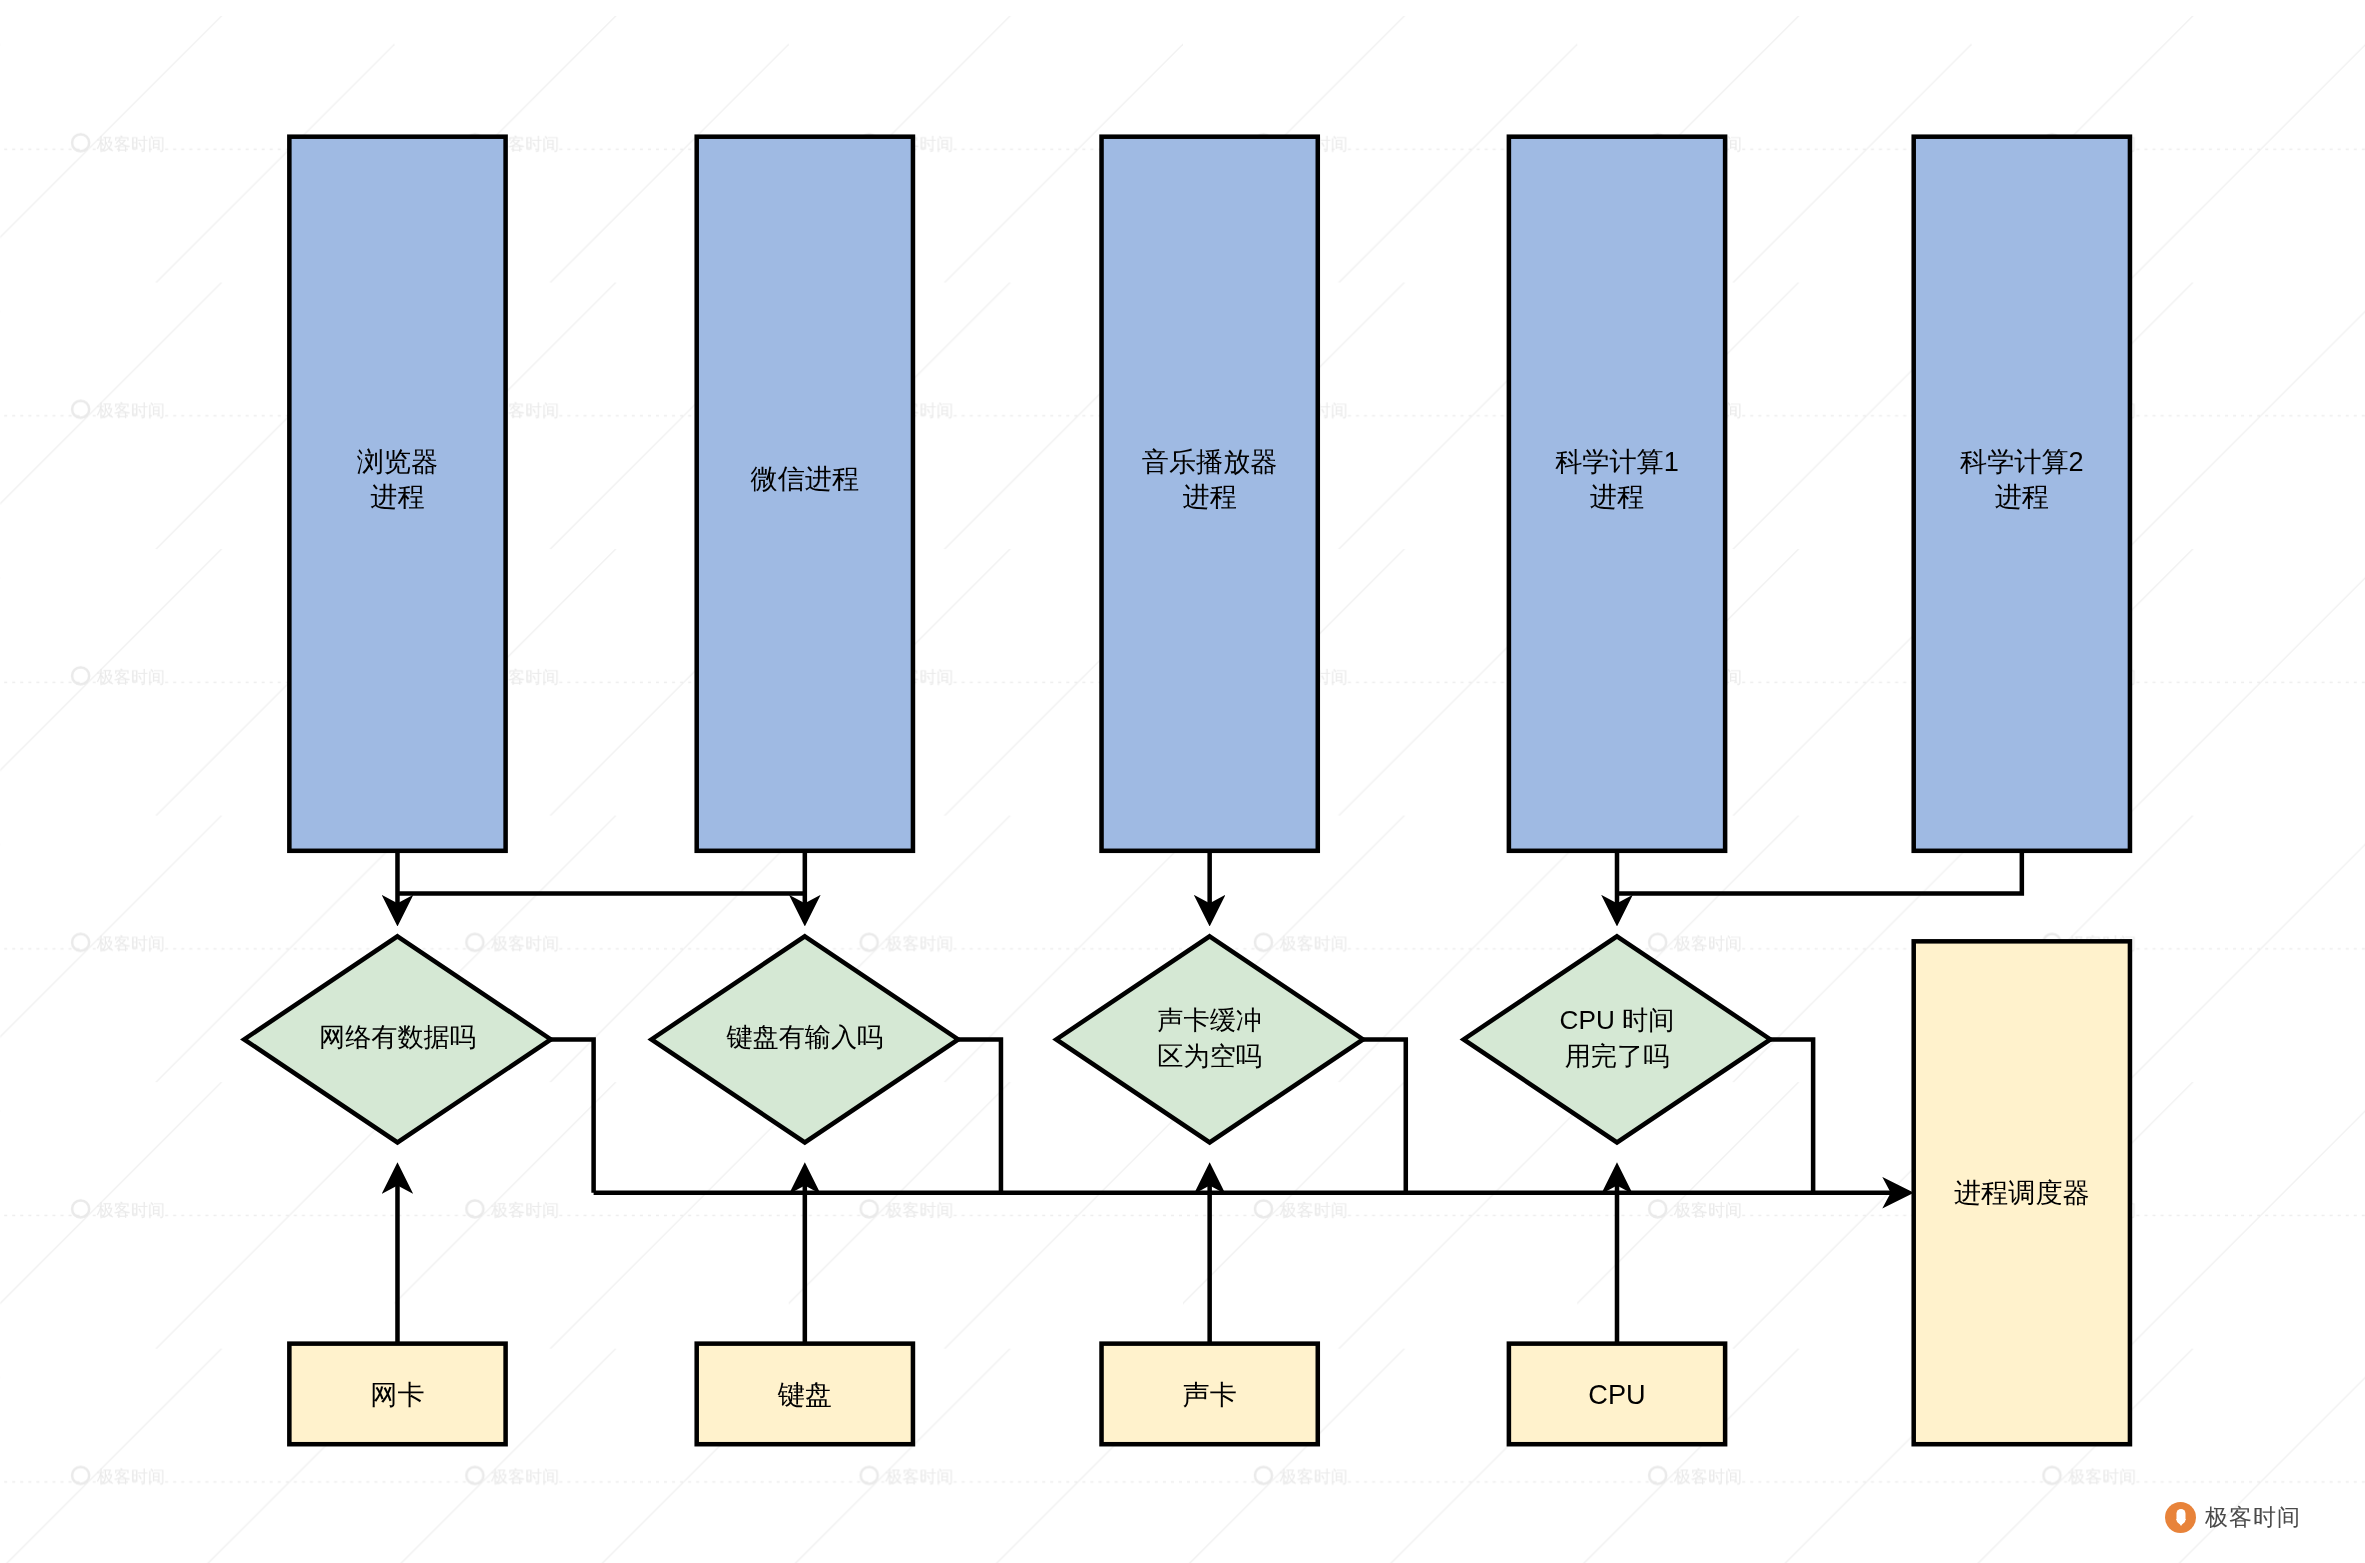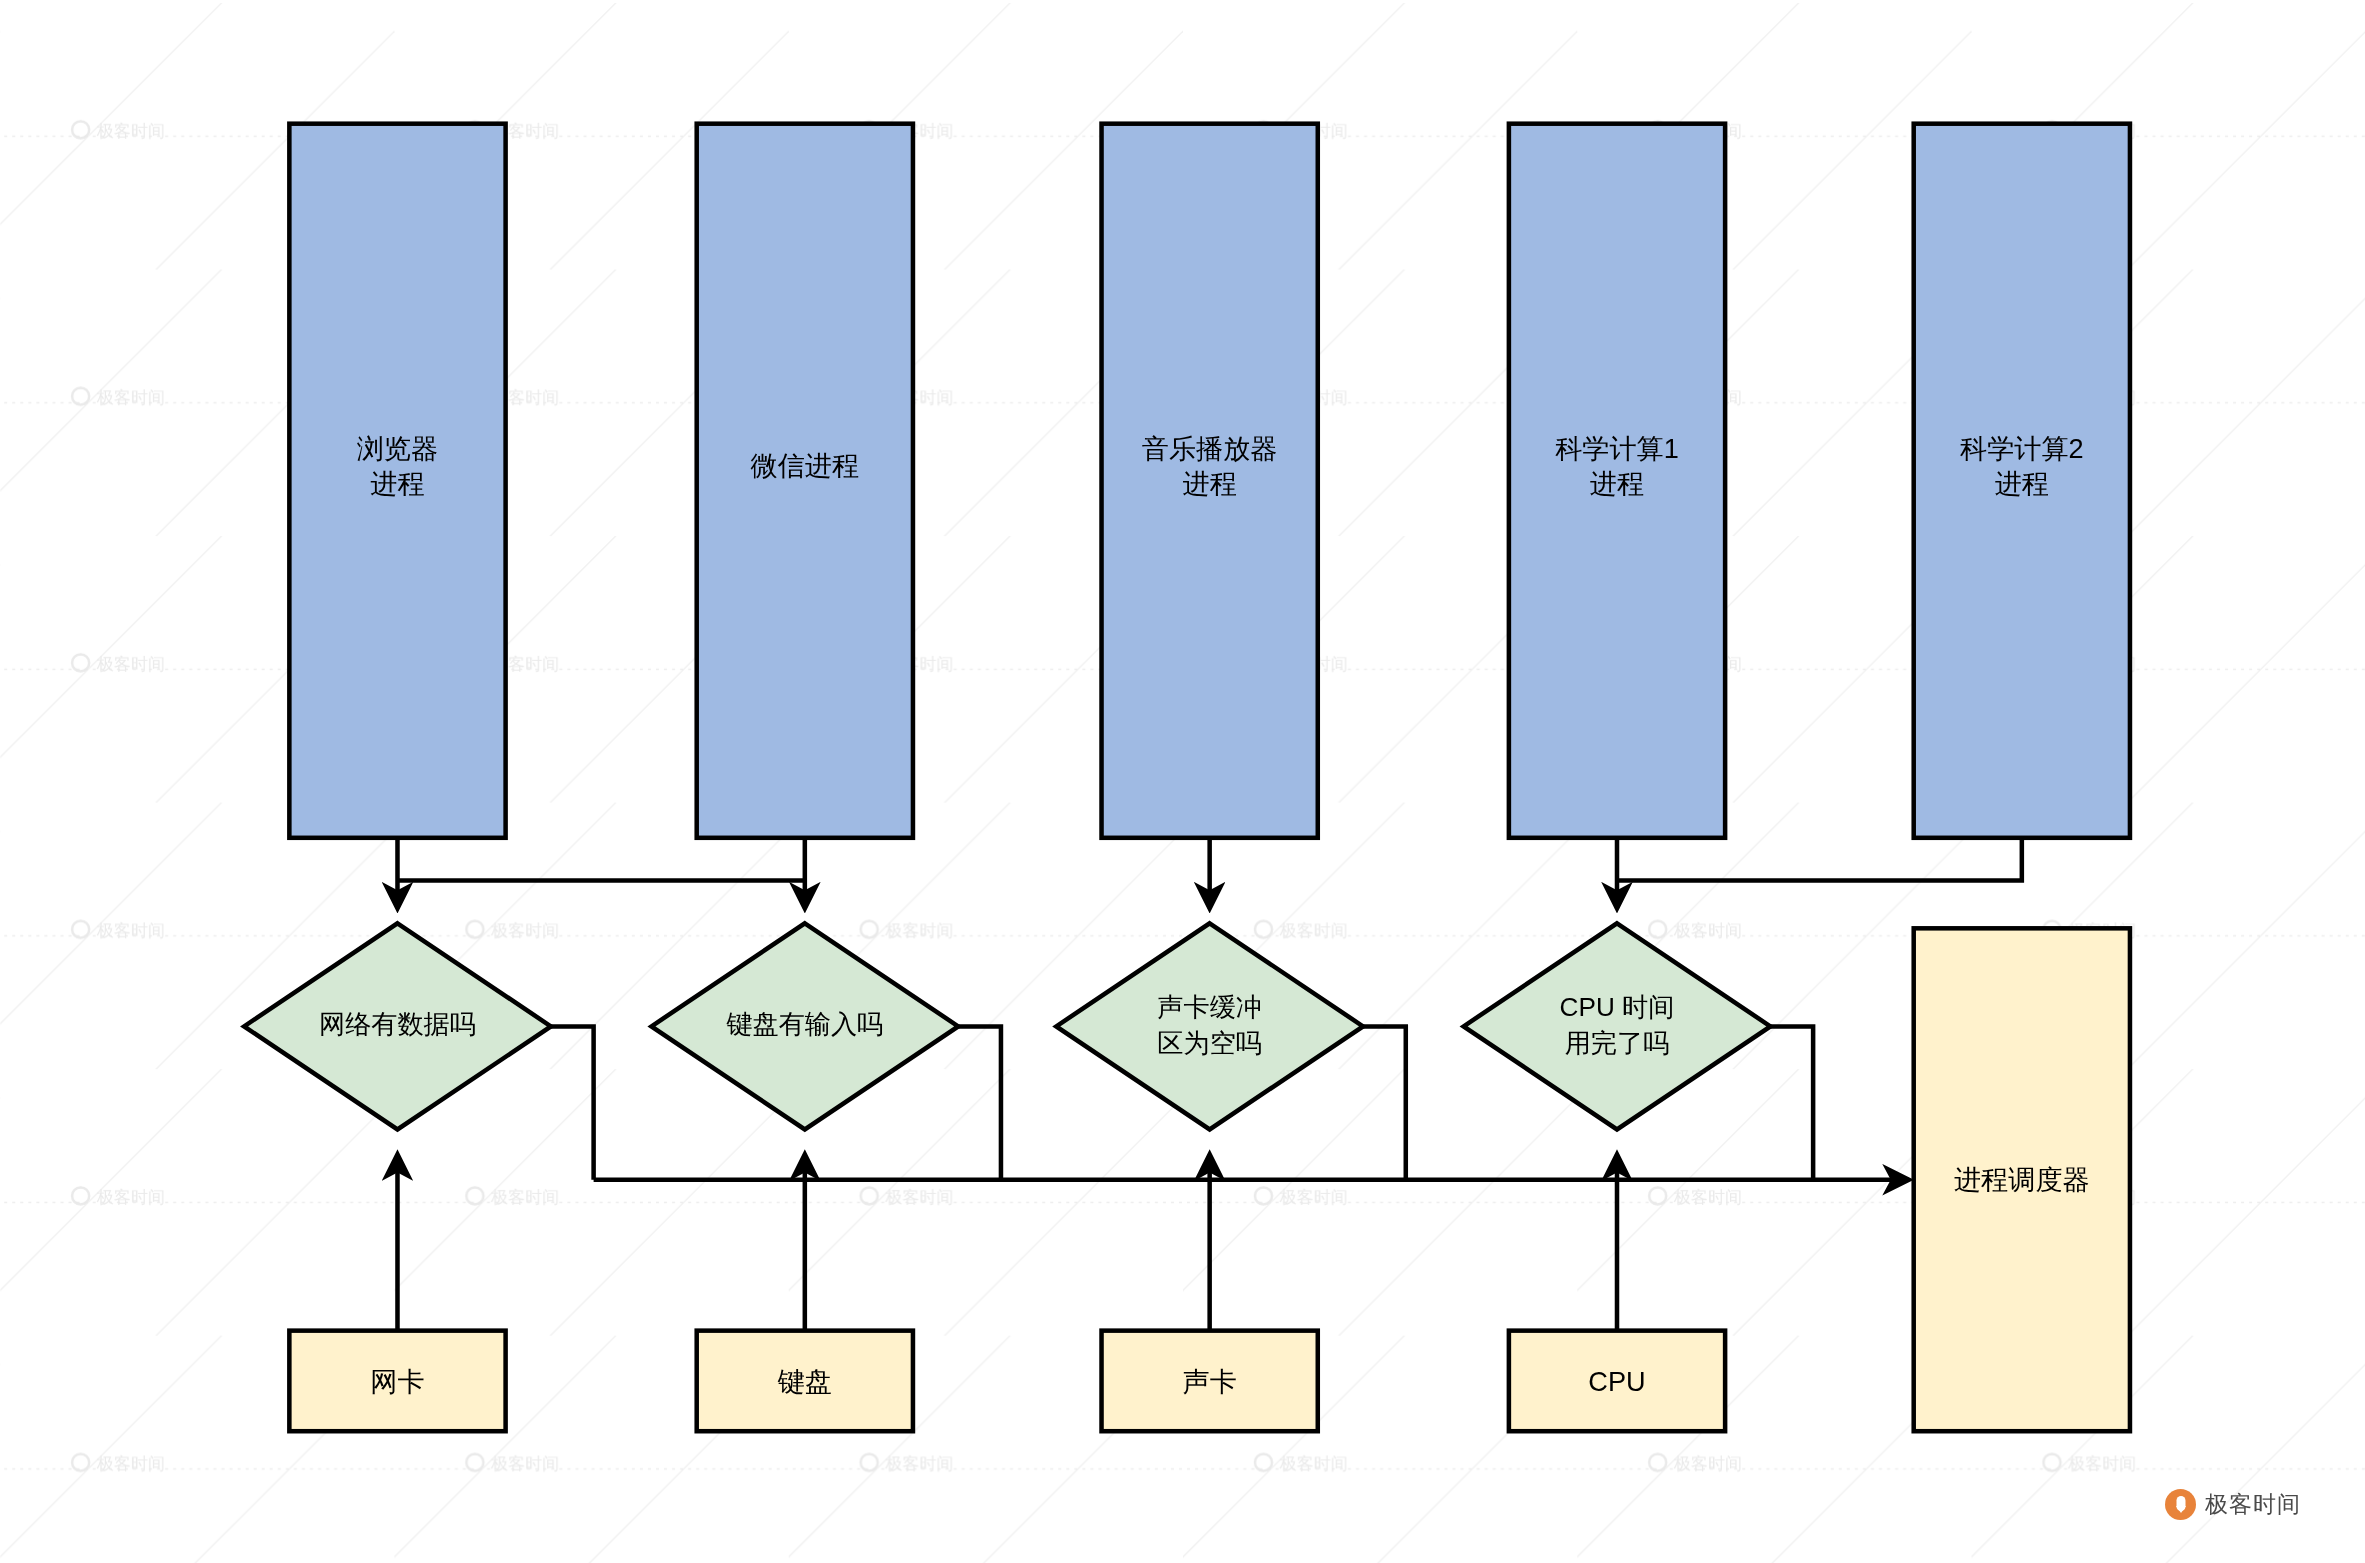--- a/index.html
+++ b/index.html
@@ -1,21 +1,21 @@
 <!DOCTYPE html>
 <html style="font-size:8px"><head>
 <meta charset="utf-8">
 <title>Process Scheduling Diagram</title>
 <style>
   html,body{margin:0;padding:0;background:#ffffff;}
   body{
     font-family:"Liberation Sans","DejaVu Sans",sans-serif;
     width:2366px;height:1564px;position:relative;overflow:hidden;
   }
-  #stage{position:absolute;left:0;top:3px;width:2366px;height:1428px;}
+  #stage{position:absolute;left:0;top:16px;width:2366px;height:1428px;}
   svg.diagram{position:absolute;left:0;top:0;width:2366px;height:1564px;display:block;}
 
   .node-text{
     font-family:"Liberation Sans","DejaVu Sans",sans-serif;
     fill:#000000;
     text-anchor:middle;
     dominant-baseline:middle;
     font-size:54px;
   }
   .node-text.small{font-size:52px;}

